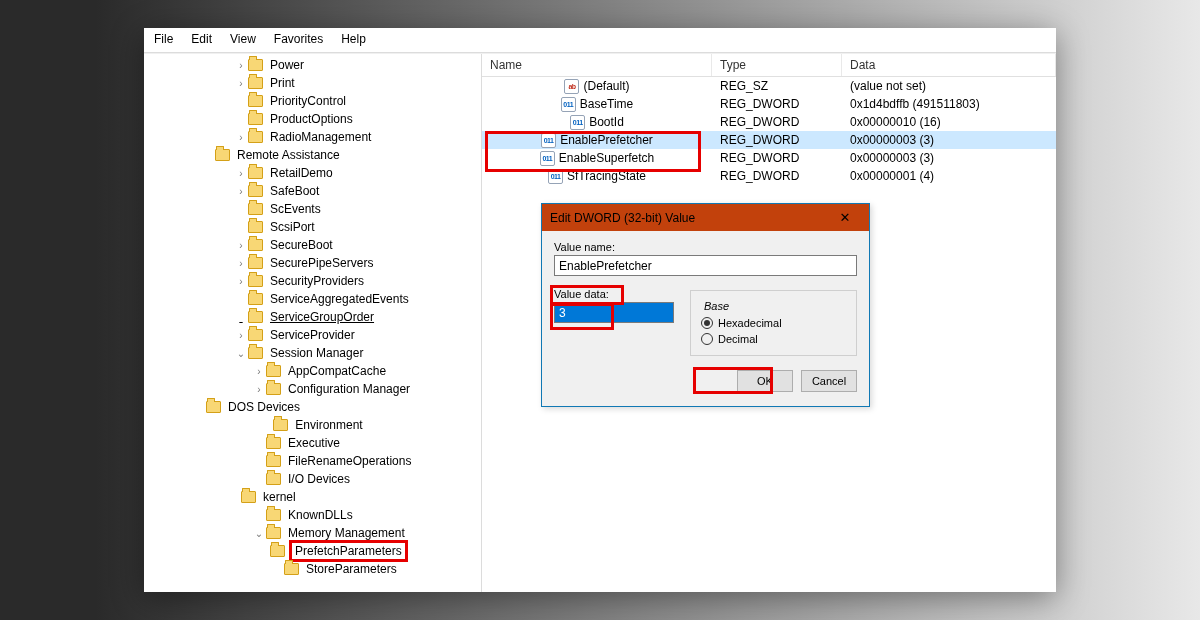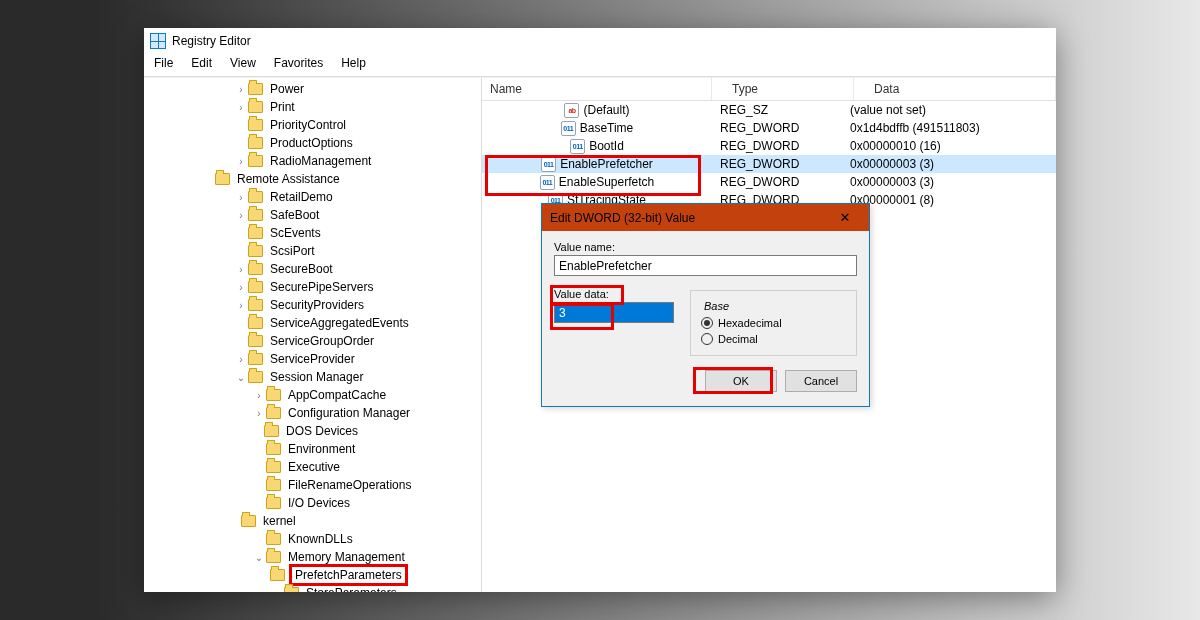--- a/index.html
+++ b/index.html
@@ -103,21 +103,20 @@
   .list {
     flex: 1;
     overflow: auto;
     position: relative;
   }
   .list-head {
     display: flex;
     border-bottom: 1px solid #e0e0e0;
     font-size: 12px;
     color: #333;
-    gap: 12px;
   }
   .list-head .col {
     padding: 4px 8px;
     border-right: 1px solid #e9e9e9;
   }
   .col-name { width: 230px; }
   .col-type { width: 130px; }
   .col-data { flex: 1; }
   .list-row {
     display: flex;
@@ -219,21 +218,21 @@
     background: #333;
     border-radius: 50%;
   }
   .dialog-btns {
     display: flex;
     justify-content: flex-end;
     gap: 8px;
     margin-top: 14px;
   }
   .dbtn {
-    width: 72px;
+    width: 56px;
     height: 22px;
     border: 1px solid #adadad;
     background: #e1e1e1;
     font-size: 11px;
     display: inline-flex;
     align-items: center;
     justify-content: center;
     cursor: pointer;
   }
   .valdata-label-hi {
@@ -254,29 +253,20 @@
     position:absolute;
     border:3px solid #e60000;
     width:80px;height:27px;
     pointer-events:none;
   }
 </style>
 </head>
 <body>
 
 <div class="window">
-  <div class="titlebar">
-    <div class="titlebar-icon">
-        <span></span>
-        <span></span>
-        <span></span>
-        <span></span>
-      </div>
-    <div class="titlebar-text">Registry Editor</div>
-  </div>
   <div class="menubar">
     <div class="menuitem">File</div>
     <div class="menuitem">Edit</div>
     <div class="menuitem">View</div>
     <div class="menuitem">Favorites</div>
     <div class="menuitem">Help</div>
   </div>
   <div class="main">
     <div class="tree" id="tree">
         <div class="tree-row" style="padding-left: 90px;">
@@ -342,21 +332,21 @@
         <div class="tree-row" style="padding-left: 90px;">
           <span class="exp">›</span>
           <span class="folder-icon"></span>
           <span class="tree-label">SecurityProviders</span>
         </div>
         <div class="tree-row" style="padding-left: 90px;">
           <span class="exp none">·</span>
           <span class="folder-icon"></span>
           <span class="tree-label">ServiceAggregatedEvents</span>
         </div>
-        <div class="tree-row" style="padding-left: 90px;">
+        <div class="tree-row" style="padding-left: 90px; text-decoration: underline;">
           <span class="exp none">·</span>
           <span class="folder-icon"></span>
           <span class="tree-label">ServiceGroupOrder</span>
         </div>
         <div class="tree-row" style="padding-left: 90px;">
           <span class="exp">›</span>
           <span class="folder-icon"></span>
           <span class="tree-label">ServiceProvider</span>
         </div>
         <div class="tree-row" style="padding-left: 90px;">
@@ -367,26 +357,26 @@
         <div class="tree-row" style="padding-left: 108px;">
           <span class="exp">›</span>
           <span class="folder-icon"></span>
           <span class="tree-label">AppCompatCache</span>
         </div>
         <div class="tree-row" style="padding-left: 108px;">
           <span class="exp">›</span>
           <span class="folder-icon"></span>
           <span class="tree-label">Configuration Manager</span>
         </div>
-        <div class="tree-row" style="padding-left: 106px;">
+        <div class="tree-row" style="padding-left: 48px;">
           <span class="exp none">·</span>
           <span class="folder-icon"></span>
           <span class="tree-label">DOS Devices</span>
         </div>
-        <div class="tree-row" style="padding-left: 108px;">
+        <div class="tree-row" style=" justify-content: center;">
           <span class="exp none">·</span>
           <span class="folder-icon"></span>
           <span class="tree-label">Environment</span>
         </div>
         <div class="tree-row" style="padding-left: 108px;">
           <span class="exp none">·</span>
           <span class="folder-icon"></span>
           <span class="tree-label">Executive</span>
         </div>
         <div class="tree-row" style="padding-left: 108px;">
@@ -472,21 +462,21 @@
             </div>
             <div class="col col-type">REG_DWORD</div>
             <div class="col col-data">0x00000003 (3)</div>
           </div>
           <div class="list-row">
             <div class="col col-name name-cell">
               <span class="val-icon">011</span>
               <span>SfTracingState</span>
             </div>
             <div class="col col-type">REG_DWORD</div>
-            <div class="col col-data">0x00000001 (8)</div>
+            <div class="col col-data">0x00000001 (4)</div>
           </div>
         </div>
     </div>
   </div>
 
   <div class="dialog">
     <div class="dialog-title">
       <span>Edit DWORD (32-bit) Value</span>
       <span class="dialog-close">✕</span>
     </div>

